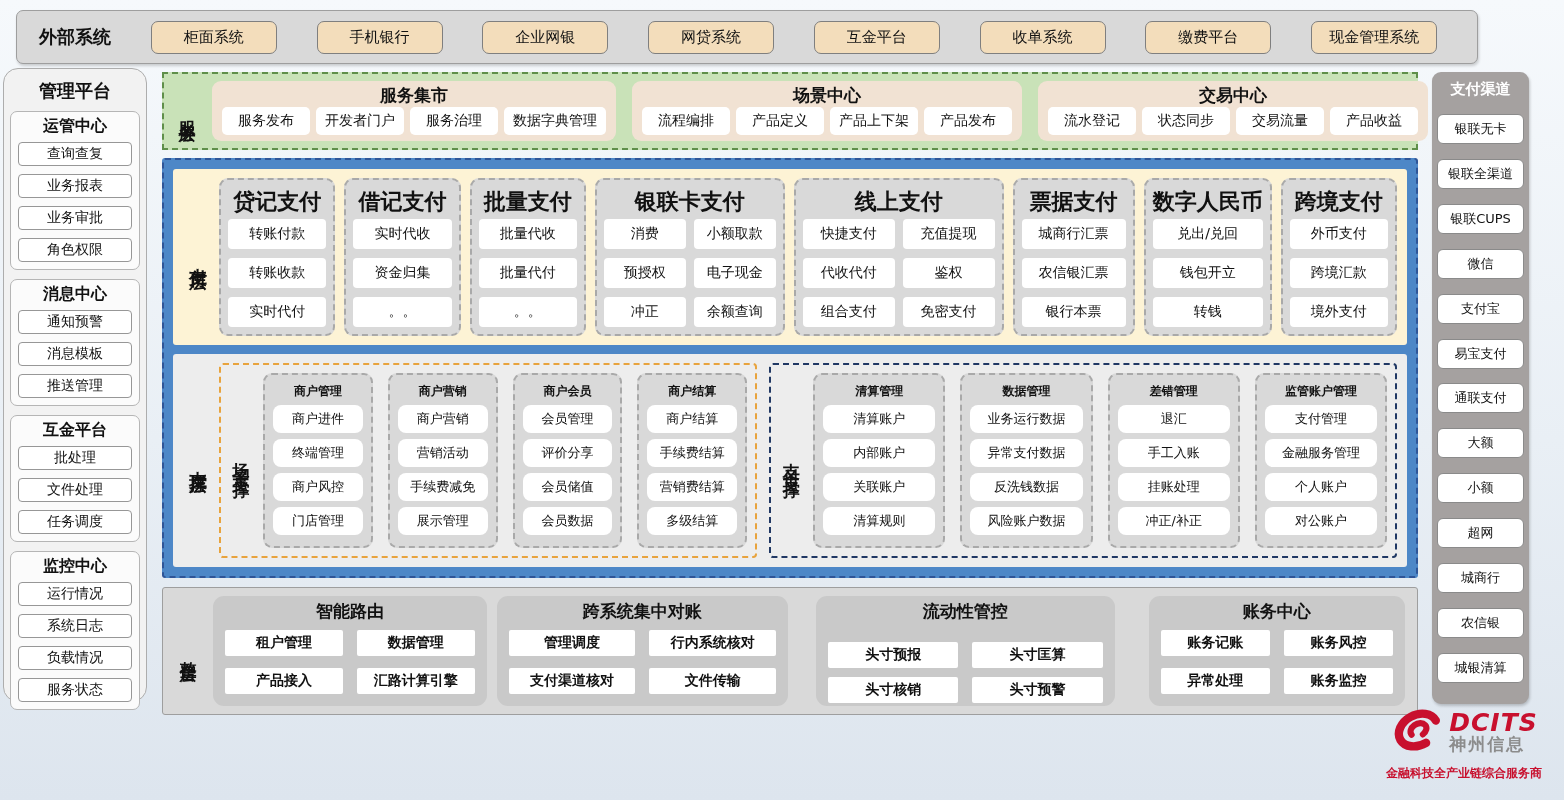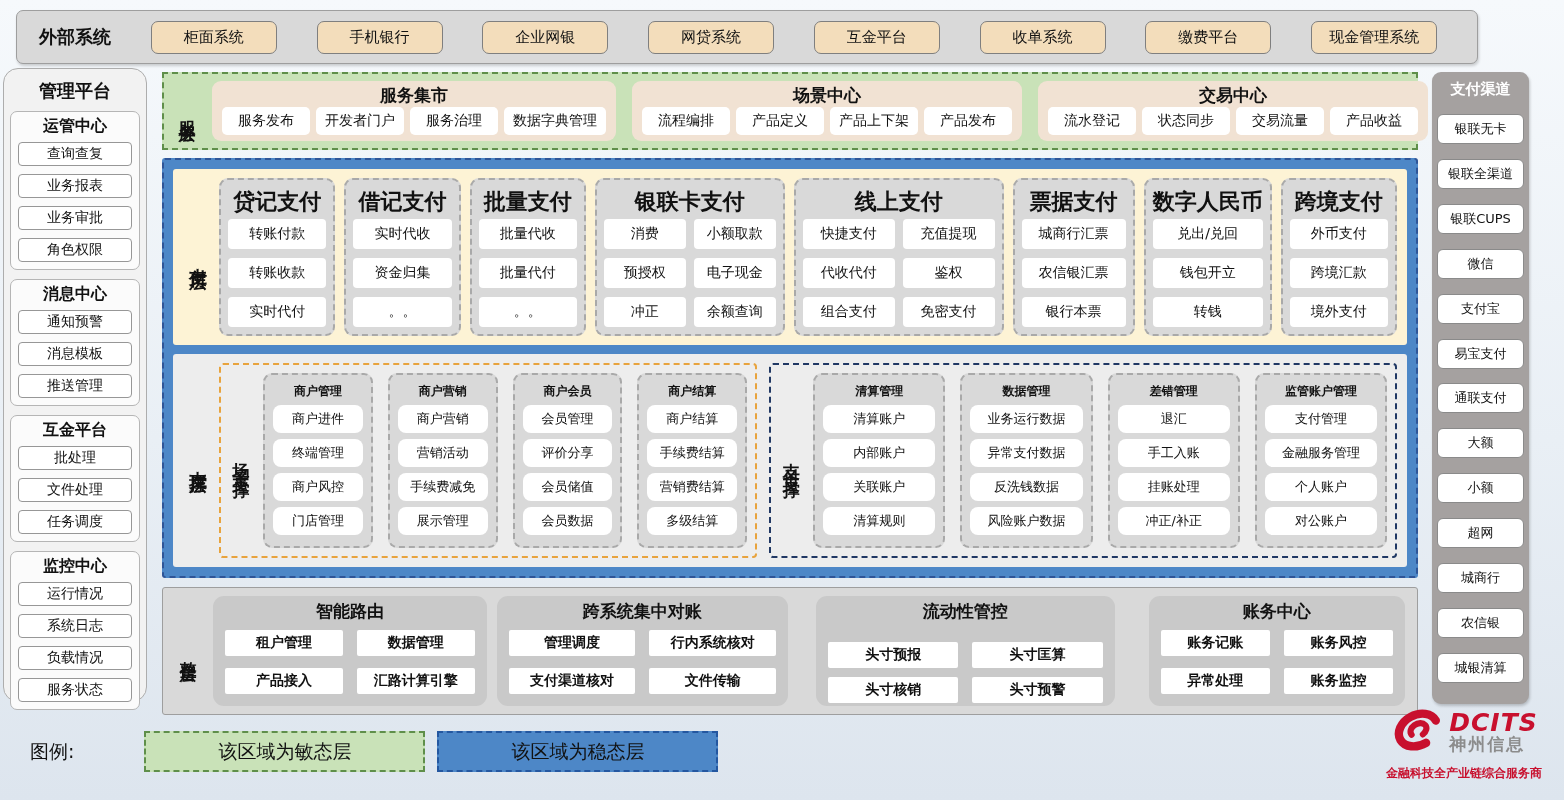--- a/index.html
+++ b/index.html
@@ -468,25 +468,20 @@
         <div class="chan-btn">通联支付</div>
         <div class="chan-btn">大额</div>
         <div class="chan-btn">小额</div>
         <div class="chan-btn">超网</div>
         <div class="chan-btn">城商行</div>
         <div class="chan-btn">农信银</div>
         <div class="chan-btn">城银清算</div>
       </div>
   </aside>
 
-  <div class="legend-row">
-    <span class="legend-label">图例:</span>
-    <div class="legend-box legend-green">该区域为敏态层</div>
-    <div class="legend-box legend-blue">该区域为稳态层</div>
-  </div>
 
   <div class="logo">
     <div class="logo-top">
       <span>
         <svg width="56" height="56" viewBox="0 0 100 100">
           <g transform="rotate(-28 50 50)">
             <path d="M86 50 A36 27 0 1 0 52 77" fill="none" stroke="#c8102e" stroke-width="15" stroke-linecap="round"></path>
             <path d="M36 52 A15 11 0 1 1 54 61" fill="none" stroke="#c8102e" stroke-width="11" stroke-linecap="round"></path>
           </g>
         </svg>

